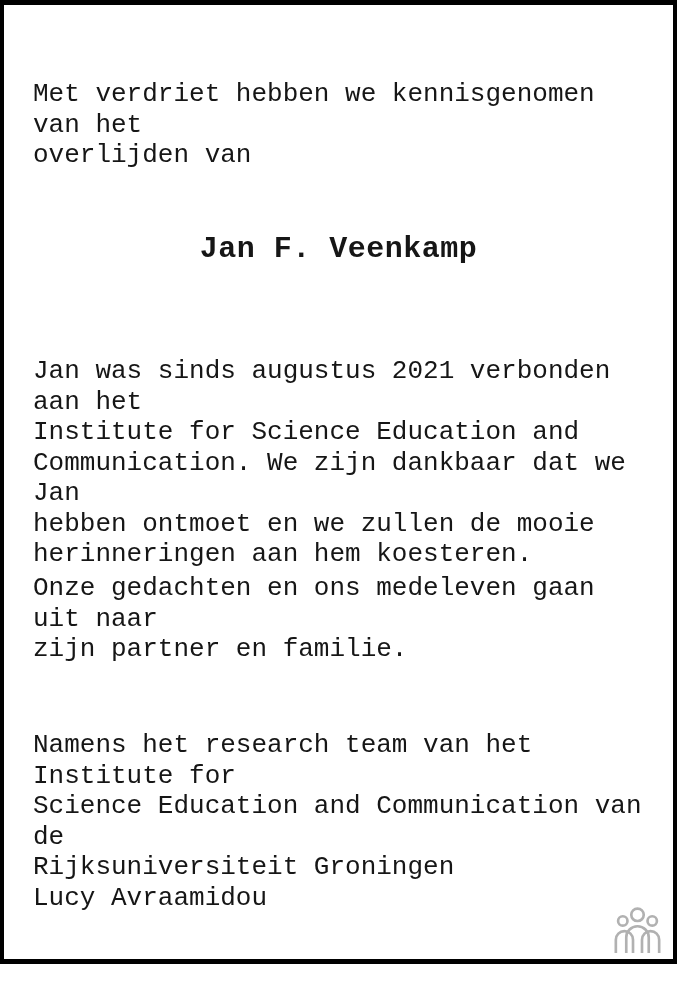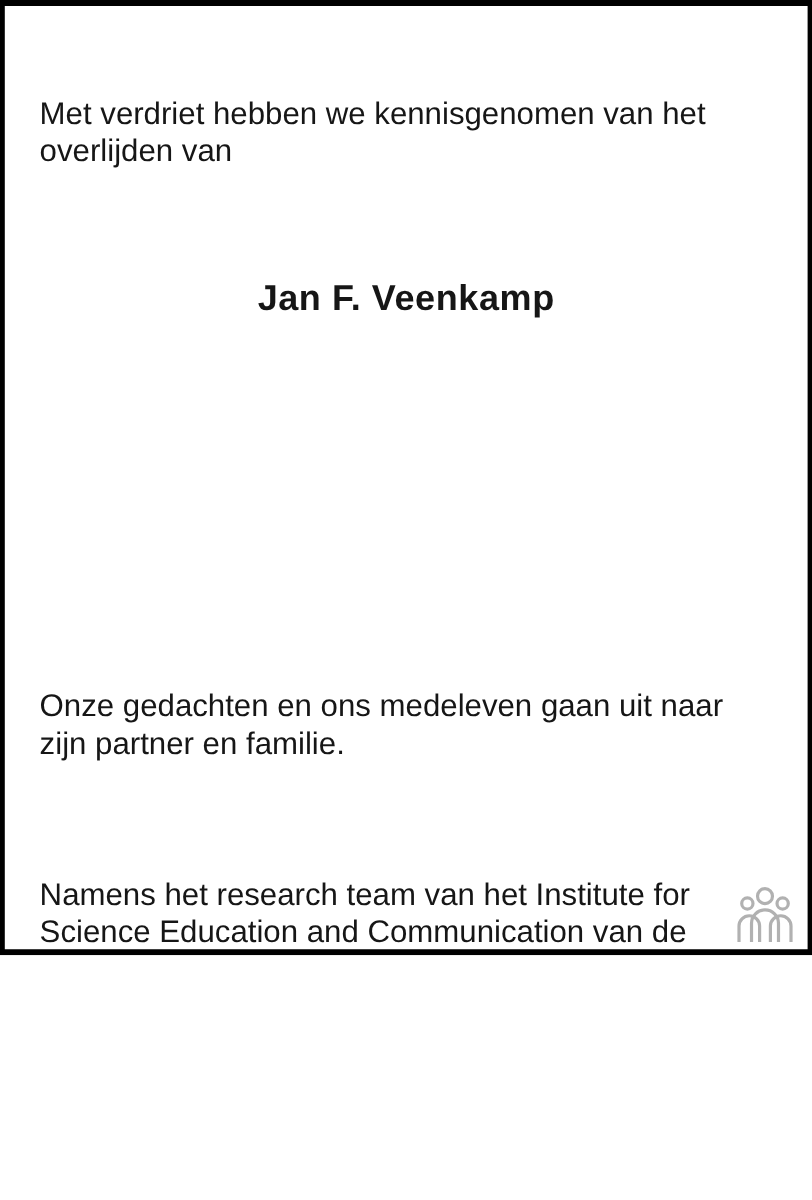--- a/index.html
+++ b/index.html
@@ -3,27 +3,27 @@
 <meta charset="utf-8">
 <style>
   html, body {
     margin: 0;
     padding: 0;
     background: #ffffff;
   }
   .card {
     position: relative;
     width: 677px;
-    height: 796px;
+    height: 964px;
     box-sizing: border-box;
     border-style: solid;
     border-color: #000000;
     border-width: 5px 4px;
     background: #ffffff;
-    font-family: Liberation Sans, sans-serif;
+    font-family: Liberation Mono, monospace;
     color: #161616;
     overflow: hidden;
   }
   .text-block {
     position: absolute;
     left: 29px;
     right: 22px;
     margin: 0;
     white-space: pre-line;
     font-size: 26px;
@@ -64,20 +64,25 @@
 </head>
 <body>
 
 <div class="card" style="border-color: rgb(0, 0, 0); background: rgb(255, 255, 255); color: rgb(22, 22, 22);">
 
   <p class="text-block intro">Met verdriet hebben we kennisgenomen van het
 overlijden van</p>
 
   <h1 class="name">Jan F. Veenkamp</h1>
 
+  <p class="text-block p1">Jan was sinds augustus 2021 verbonden aan het
+Institute for Science Education and
+Communication. We zijn dankbaar dat we Jan
+hebben ontmoet en we zullen de mooie
+herinneringen aan hem koesteren.</p>
 
   <p class="text-block p2">Onze gedachten en ons medeleven gaan uit naar
 zijn partner en familie.</p>
 
   <p class="text-block signature">Lucy Avraamidou</p>
 
   <p class="text-block p3">Namens het research team van het Institute for
 Science Education and Communication van de
 Rijksuniversiteit Groningen</p>
 

